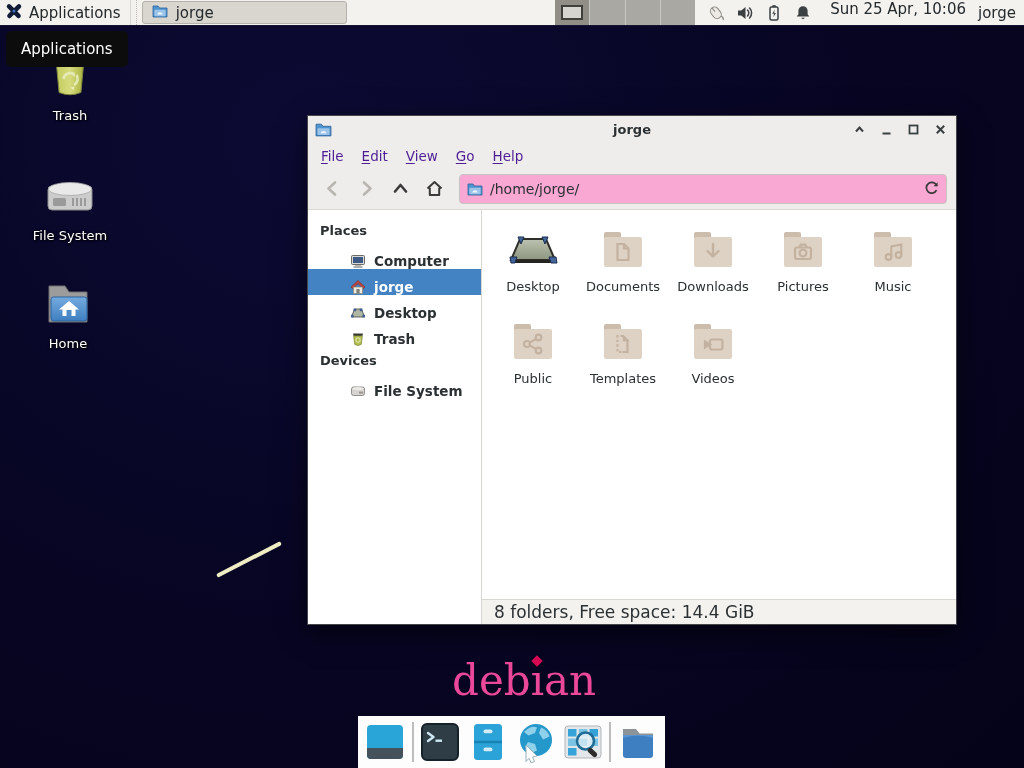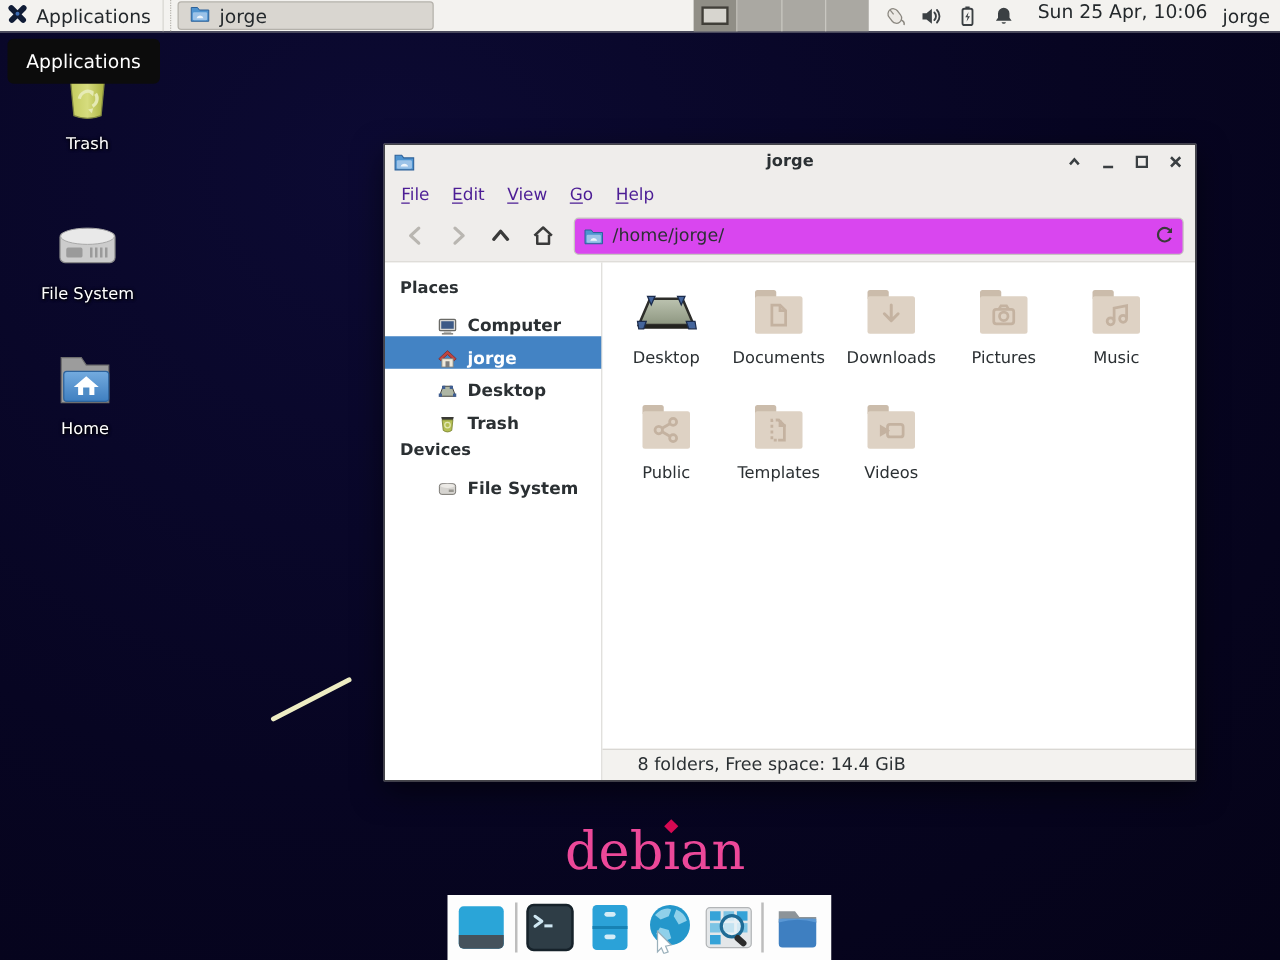--- a/index.html
+++ b/index.html
@@ -74,21 +74,21 @@
   .menubar { height:25px; display:flex; align-items:center; padding:0 4px;
     font-size:13.5px; color:#4c1d95; }
   .menu-item { padding:2px 9px; }
   .mn-first { text-decoration:underline; text-underline-offset:2px; }
 
   .toolbar { height:42px; display:flex; align-items:center; padding:0 9px;
     gap:4px; border-bottom:1px solid #dad8d4; }
   .nav-btn { width:30px; height:30px; display:flex; align-items:center;
     justify-content:center; }
   .nav-btn svg { width:19px; height:19px; }
-  .pathbar { flex:1; height:30px; margin-left:6px; background:#d946ef;
+  .pathbar { flex:1; height:30px; margin-left:6px; background:#f9a8d4;
     border:1px solid #c6c4c0; border-radius:4px; display:flex; align-items:center;
     padding:0 7px; gap:7px; font-size:14px; color:#2b3033; }
   .pathbar svg.folder { width:16px; height:16px; }
   .path-text { flex:1; }
   .reload-btn svg { width:15px; height:15px; display:block; }
 
   .fm-body { flex:1; display:flex; min-height:0; }
   .sidebar { width:174px; background:#fff; border-right:1px solid #d8d6d2;
     padding-top:7px; font-size:13.5px; color:#2b3033; }
   .sb-header { font-weight:bold; font-size:13px; padding:6px 12px 5px; }
@@ -98,21 +98,21 @@
   .sb-item.selected { background:#4383c4; color:#fff; }
 
   .fm-main-col { flex:1; display:flex; flex-direction:column; min-width:0; }
   .files-area { flex:1; background:#fff; padding:10px 2px 0 6px;
     display:flex; flex-wrap:wrap; align-content:flex-start; }
   .file-item { width:90px; height:92px; display:flex; flex-direction:column;
     align-items:center; font-size:13px; color:#2b3033; }
   .file-item svg { width:52px; height:52px; margin-top:4px; }
   .file-label { margin-top:3px; }
   .statusbar { height:25px; background:#f3f2ef; border-top:1px solid #d9d7d3;
-    display:flex; align-items:center; padding:0 28px; font-size:14px;
+    display:flex; align-items:center; padding:0 12px; font-size:17px;
     color:#2b3033; }
 
   
   .dock { position:absolute; left:358px; top:716px; width:307px; height:52px;
     background:#fdfdfd; display:flex; align-items:center;
     justify-content:space-between; padding:0 6px; }
   .dock-item svg { width:42px; height:42px; display:block; }
   .dock-sep { width:2px; height:40px; background:#bdbdbd; }
 </style>
 </head>

